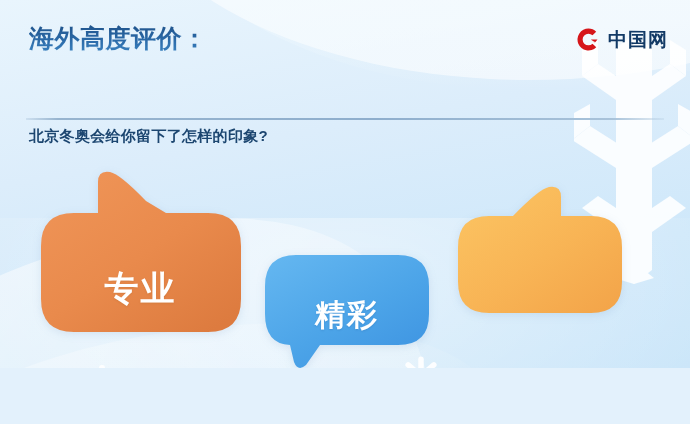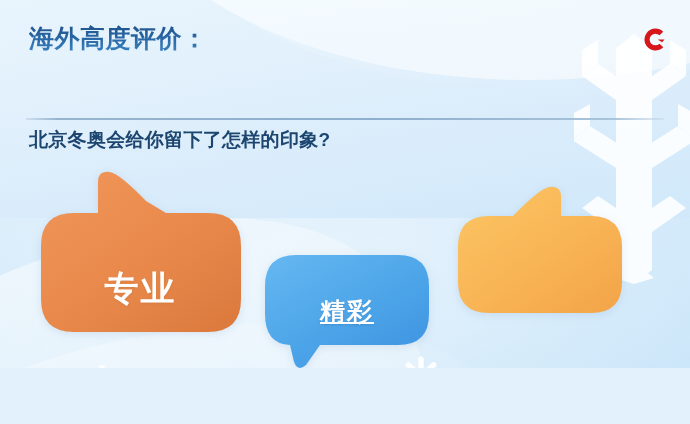--- a/index.html
+++ b/index.html
@@ -82,21 +82,21 @@
   }
   .divider {
     position:absolute;
     left:26px; top:118px;
     width:638px; height:2px;
     background:linear-gradient(90deg,rgba(150,178,205,.25) 0%,#97b4cf 5%,#8eaecd 55%,#a9c3da 92%,rgba(169,195,218,.25) 100%);
   }
   .subtitle {
     position:absolute;
     left:29px; top:127px;
-    font-size:19px;
+    font-size:15px;
     font-weight:bold;
     color:#1c4670;
     letter-spacing:.3px;
     white-space:nowrap;
   }
 
   
   .logo { position:absolute; right:22px; top:27px; display:flex; align-items:center; gap:7px; }
   .logo-mark { position:relative; width:25px; height:25px; }
   .logo-text {
@@ -117,21 +117,21 @@
     color:#fff;
     font-weight:bold;
     letter-spacing:2px;
     text-shadow:0 1px 2px rgba(140,90,30,.18);
   }
 
   #bubble-orange { left:38px;  top:168px; }
   #bubble-orange .bubble-label { top:98px; font-size:34px; }
 
   #bubble-blue   { left:262px; top:252px; }
-  #bubble-blue   .bubble-label { top:43px;  font-size:25px; text-shadow:0 1px 2px rgba(30,80,140,.20);text-decoration:underline; }
+  #bubble-blue   .bubble-label { top:43px;  font-size:30px; text-shadow:0 1px 2px rgba(30,80,140,.20); }
 
   #bubble-yellow { left:455px; top:184px; }
   #bubble-yellow .bubble-label { top:52px;  font-size:25px; }
 </style>
 </head>
 <body>
 
 <div id="poster">
 
   <div class="bg-layer">
@@ -248,20 +248,21 @@
   </div>
 
   <div class="logo">
     <span class="logo-mark">
       <svg width="25" height="25" viewBox="0 0 50 50">
         <path d="M25 3a22 22 0 1 0 15.5 37.6l-7.4-7.2A11.7 11.7 0 1 1 33 16.5l7.4-7.2A21.9 21.9 0 0 0 25 3z" fill="#d6161a"></path>
         <path d="M30 25l13 0 -6.4 7.6z" fill="#d6161a"></path>
         <path d="M30.5 26.2l8.4 4.4 -4.6 4.0z" fill="#ffffff" opacity="0.85"></path>
       </svg>
     </span>
+    <span class="logo-text">中国网</span>
   </div>
 
   <div class="bubble" id="bubble-orange">
     <svg width="205" height="168" viewBox="0 0 205 168">
       <defs>
         <linearGradient id="gOrange" x1="0" y1="0" x2="0.85" y2="1">
           <stop offset="0%" stop-color="#f09659"></stop>
           <stop offset="55%" stop-color="#e98a4c"></stop>
           <stop offset="100%" stop-color="#dd7b3f"></stop>
         </linearGradient>

